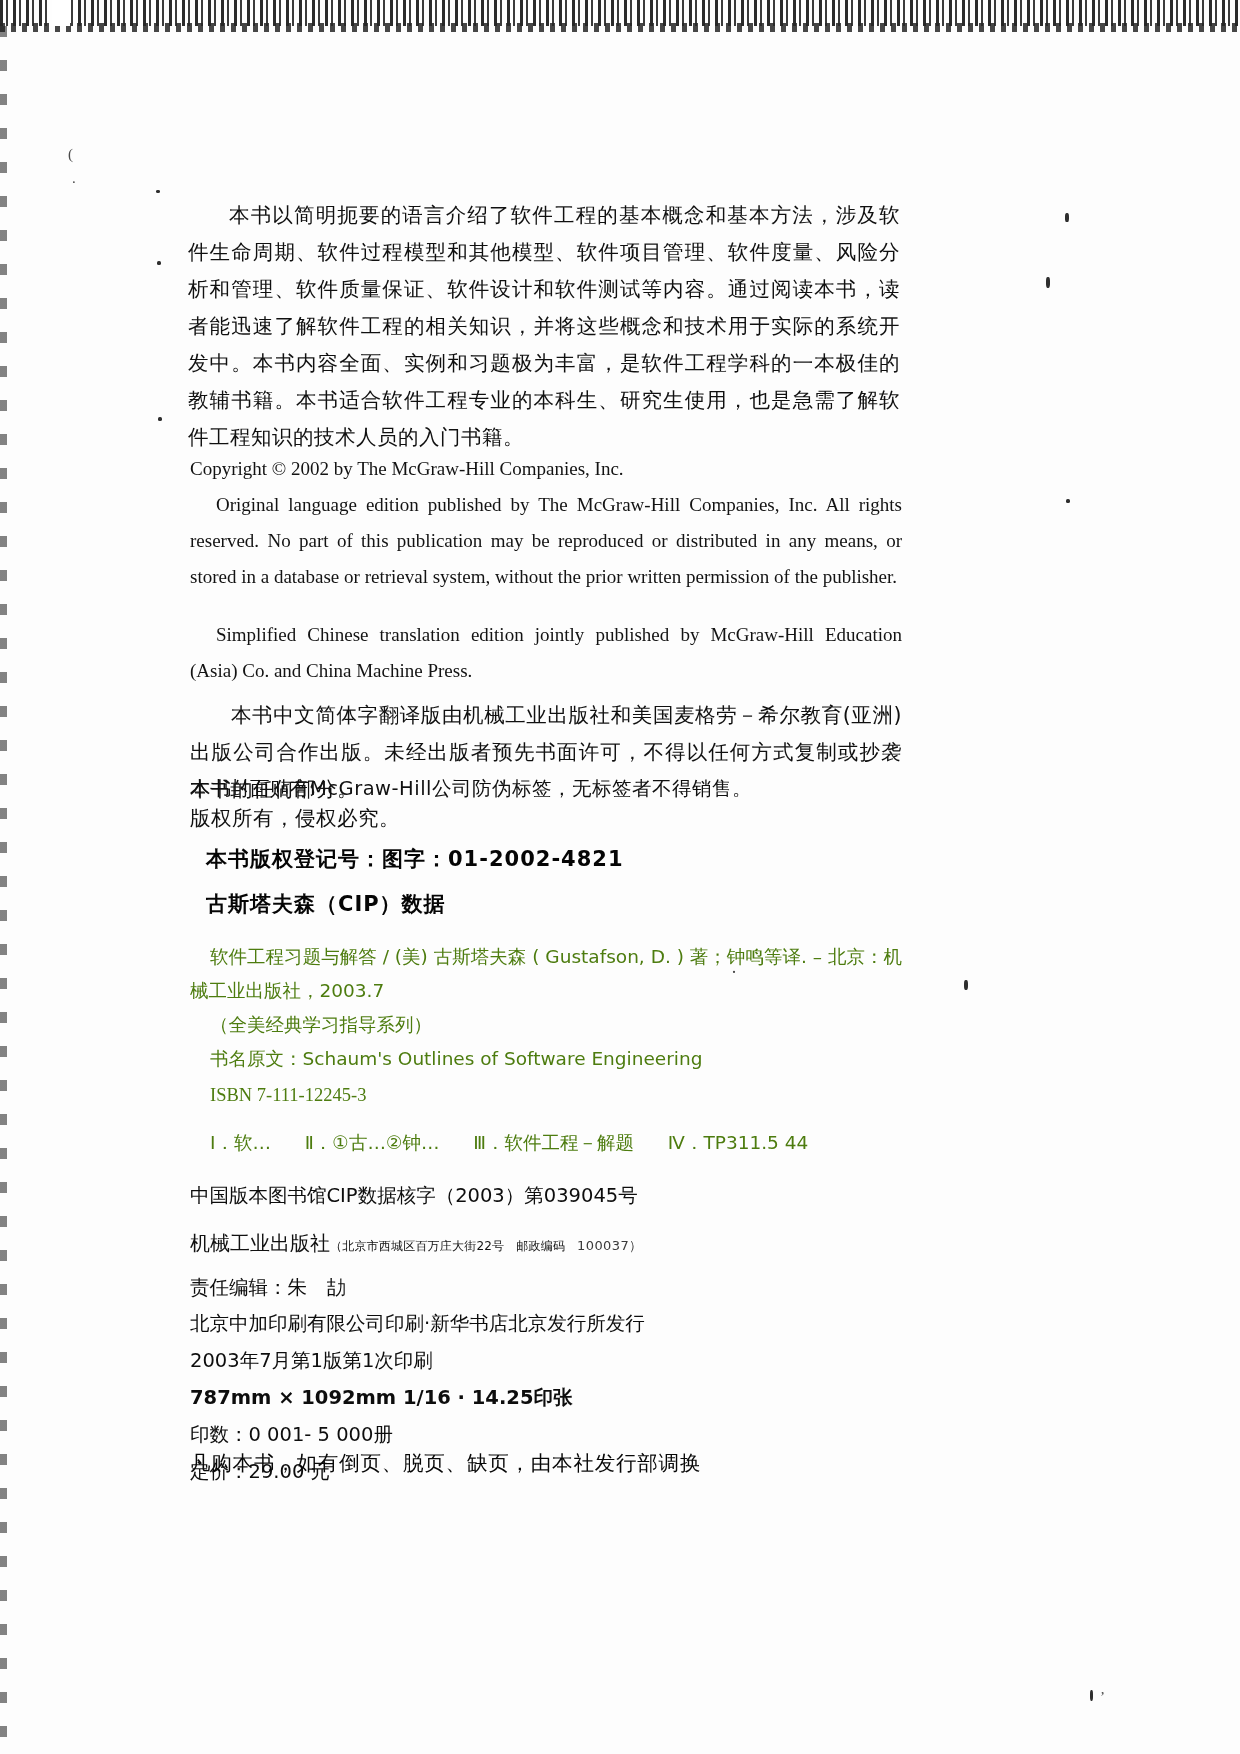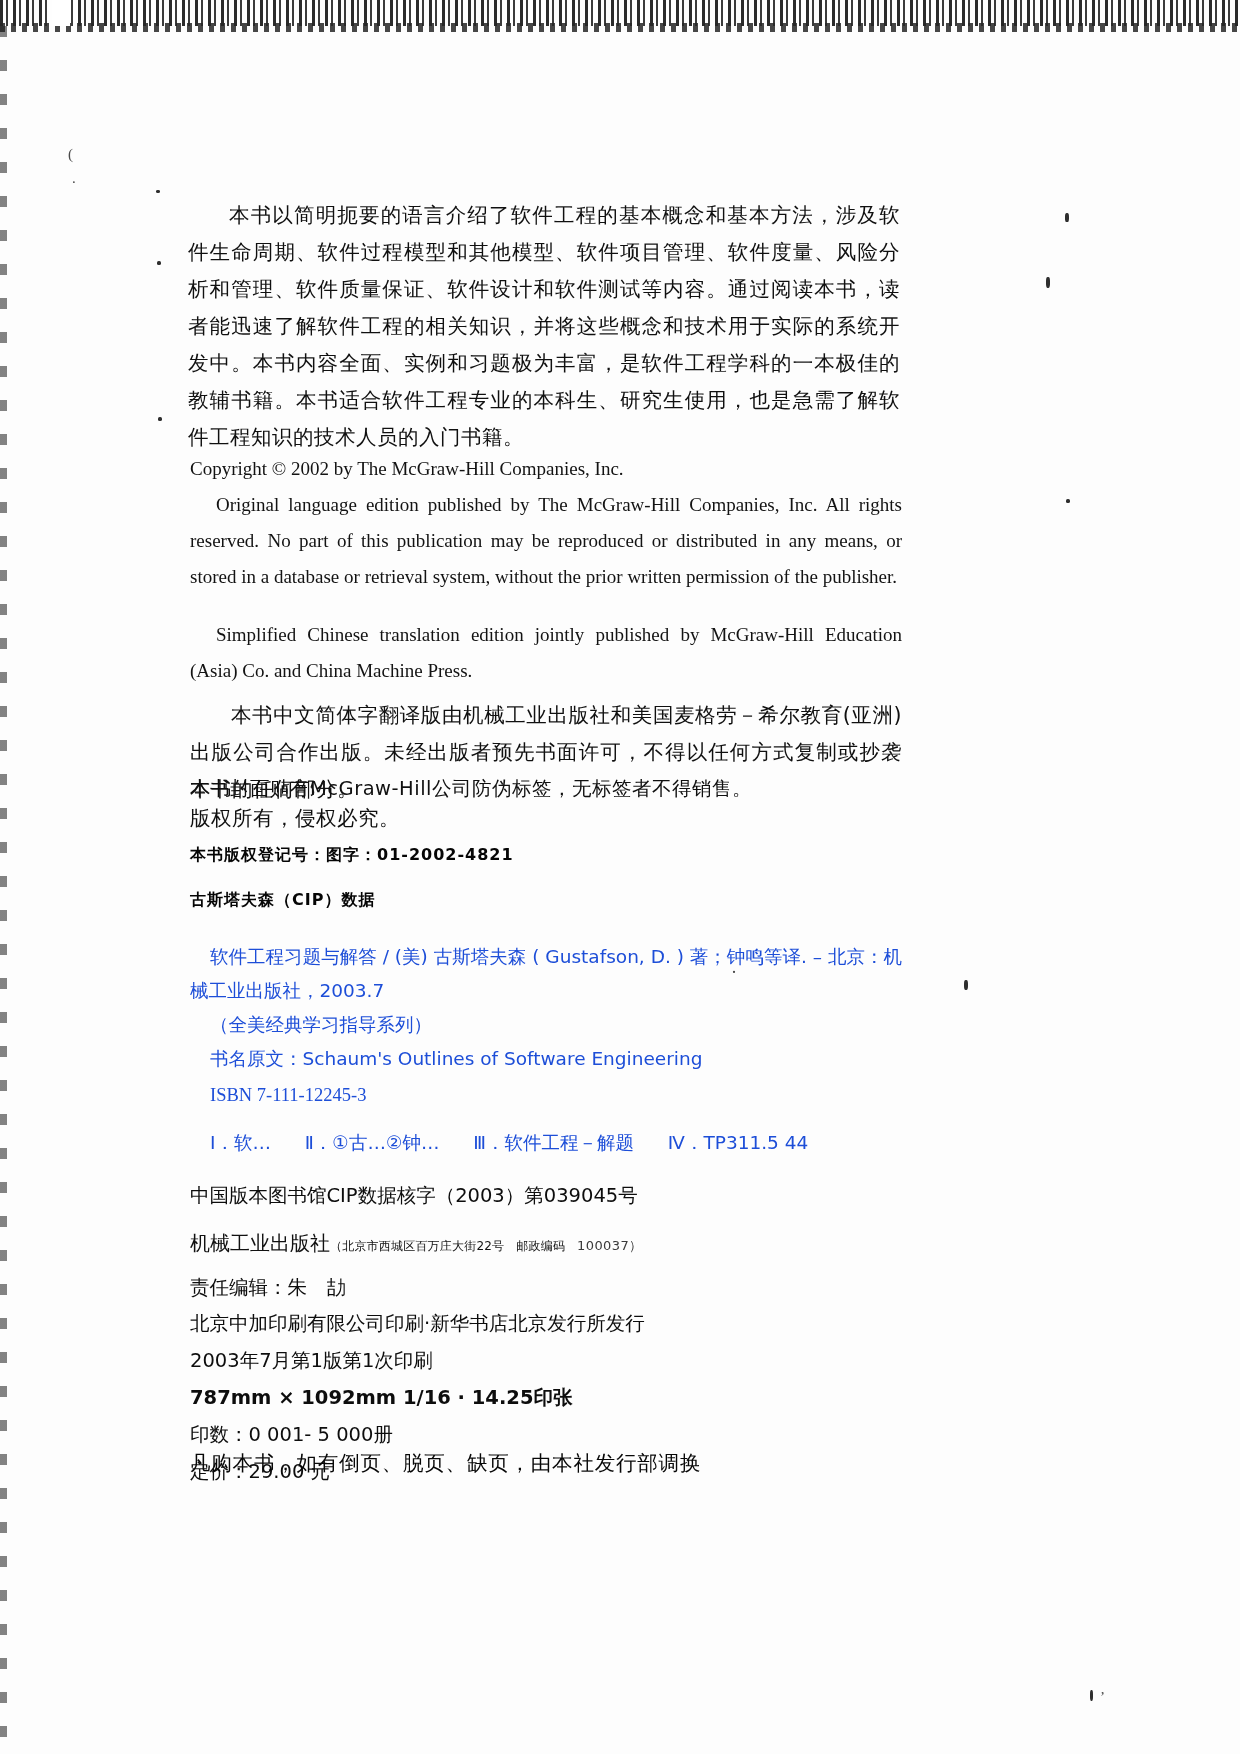--- a/index.html
+++ b/index.html
@@ -87,29 +87,30 @@
     font-family: "Liberation Serif", "DejaVu Serif", serif;
     font-size: 19px;
     line-height: 36px;
     color: #131313;
     text-align: justify;
   }
   .en-indent { text-indent: 26px; }
   .bold-head {
     font-family: "DejaVu Sans", "Liberation Sans", sans-serif;
     font-weight: bold;
-    font-size: 16px;
+    font-size: 21px;
     letter-spacing: 1px;
     color: #050505;
+    margin-left: 16px;
   }
   .cn-small {
     font-family: "DejaVu Sans", "Liberation Sans", sans-serif;
     font-size: 18.5px;
     line-height: 34px;
-    color: #1d4ed8;
+    color: #4d7c0f;
   }
   .cn-mid {
     font-family: "DejaVu Sans", "Liberation Sans", sans-serif;
     font-size: 19.5px;
     line-height: 36px;
     color: #0d0d0d;
   }
   .cn-last {
     font-family: "DejaVu Sans", "Liberation Sans", sans-serif;
     font-size: 20.5px;

